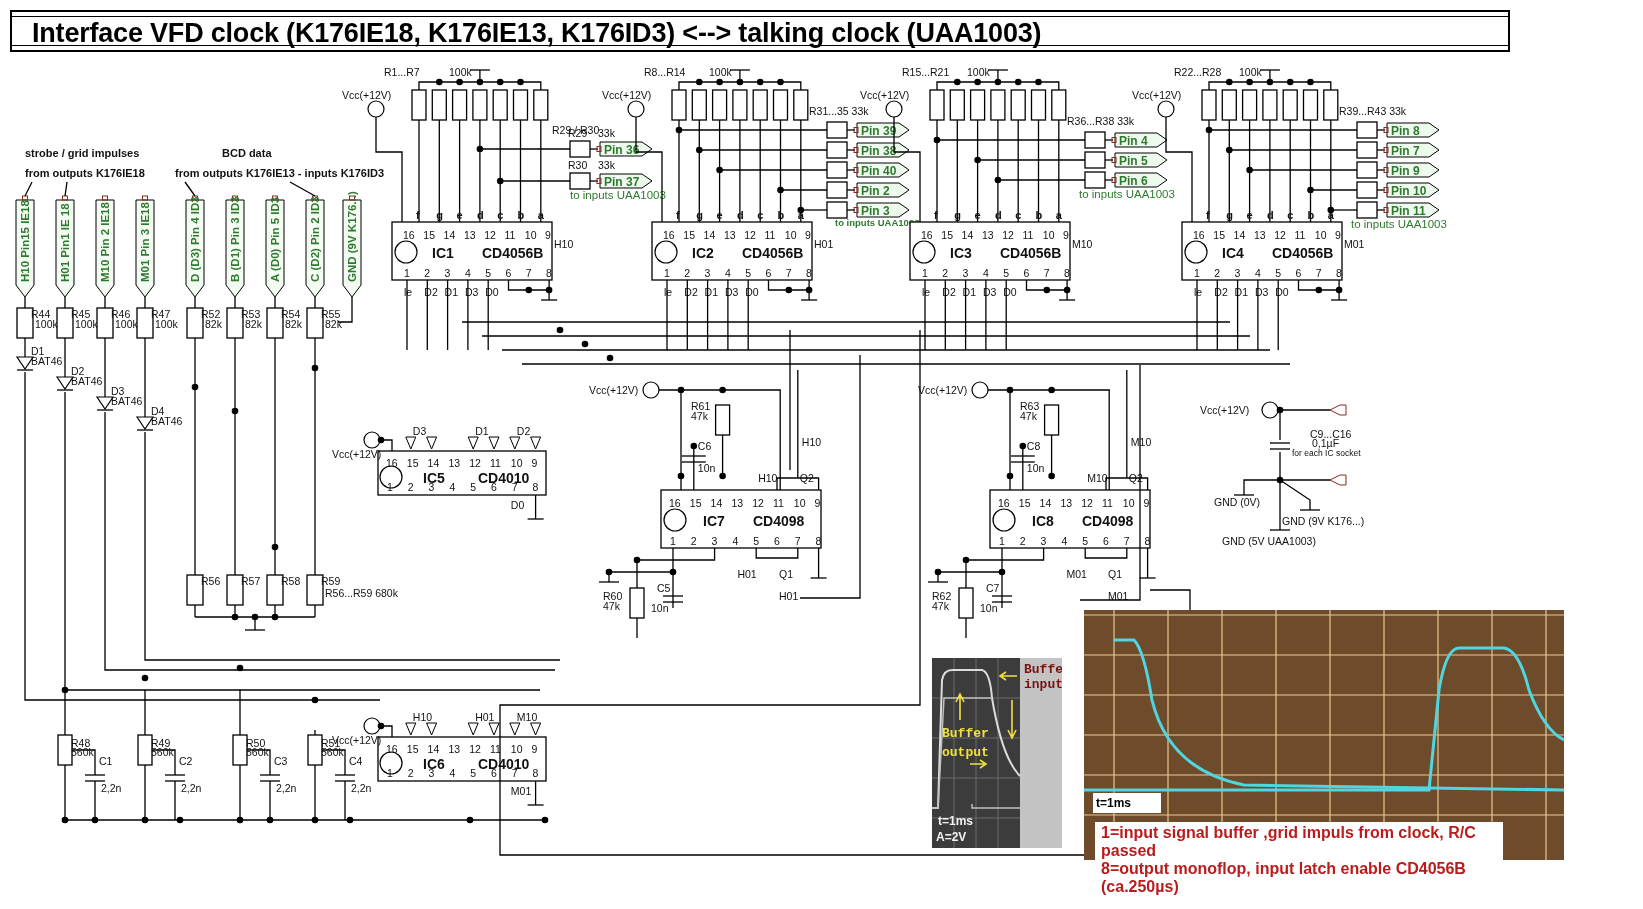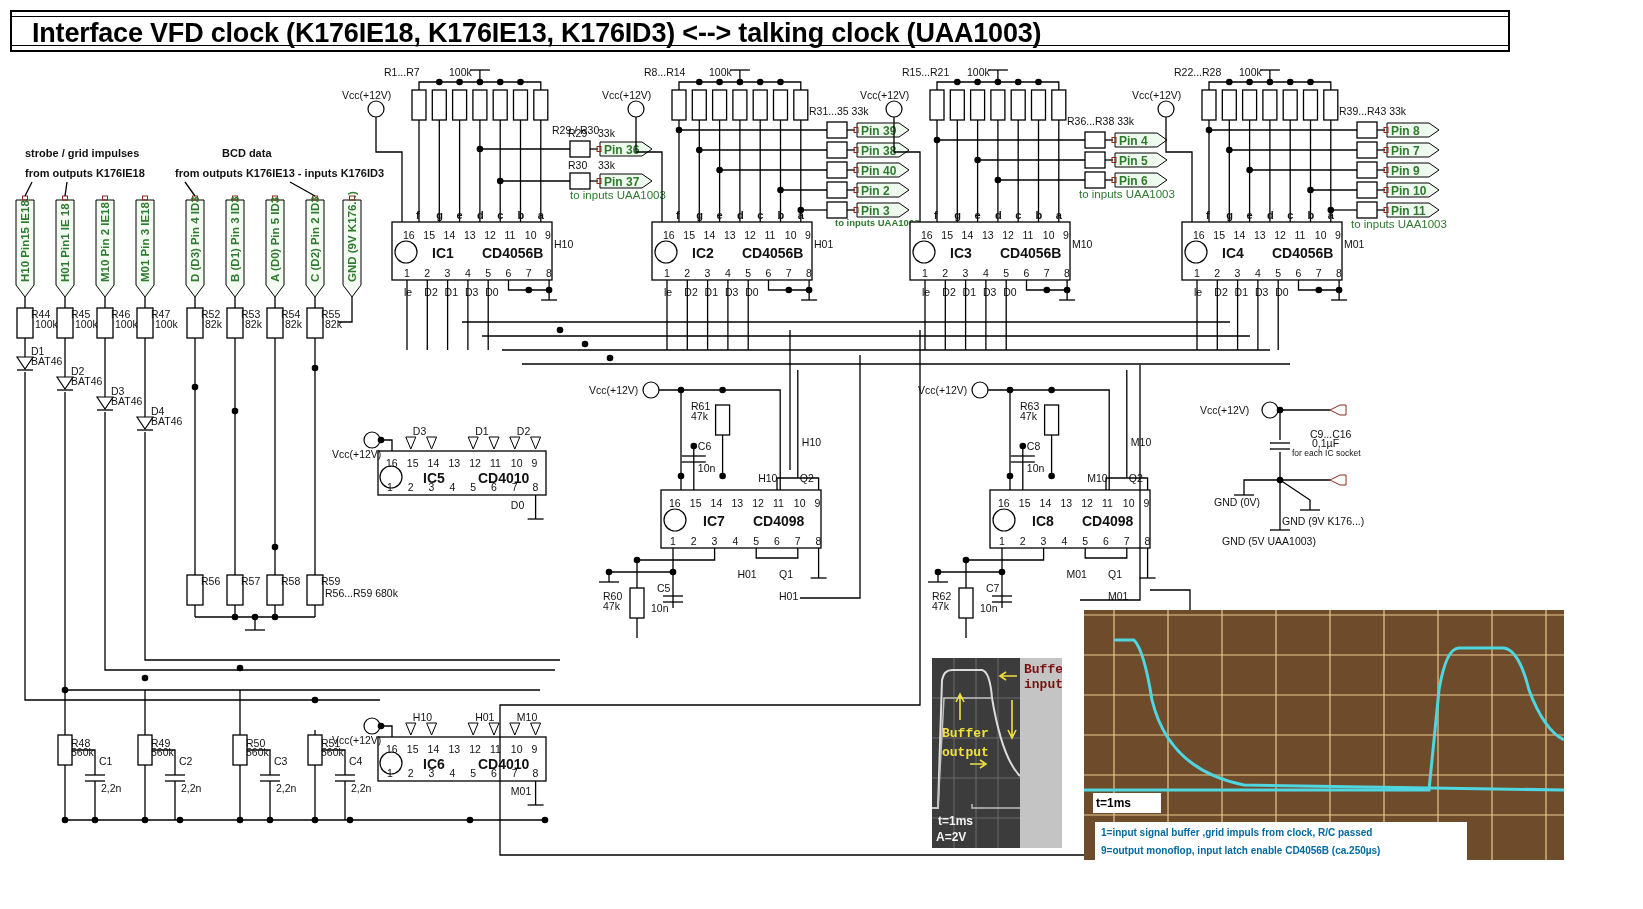--- a/index.html
+++ b/index.html
@@ -16,21 +16,21 @@
   .green{font-family:"Liberation Sans",sans-serif;font-size:11.5px;fill:#2e7a2e;}
   .greenb{font-family:"Liberation Sans",sans-serif;font-size:11.5px;font-weight:bold;fill:#2e7a2e;}
   .pinlab{font-family:"Liberation Sans",sans-serif;font-size:12px;font-weight:bold;fill:#2e7a2e;}
   .w{stroke:#000;stroke-width:1.3;fill:none;}
   .dot{fill:#000;}
   #scope-small{position:absolute;left:932px;top:658px;width:130px;height:190px;background:#3c3c3c;overflow:hidden;}
   #scope-small .side{position:absolute;right:0;top:0;width:42px;height:100%;background:#c4c4c4;}
   #scope-big{position:absolute;left:1084px;top:610px;width:480px;height:250px;background:#6e4b2a;overflow:hidden;}
   .ssmall-txt{position:absolute;font-weight:bold;font-size:12px;color:#f2f2f2;font-family:"Liberation Sans",sans-serif;}
   .buf-lab{position:absolute;font-weight:bold;font-size:13px;font-family:Liberation Mono, monospace;}
-  #scope-legend{position:absolute;left:1095px;top:822px;width:372px;height:40px;background:#fff;font-weight:bold;font-size:10px;line-height:18px;padding:2px 0 0 6px;box-sizing:border-box;font-family:"Liberation Sans",sans-serif;color:#0369a1;}
+  #scope-legend{position:absolute;left:1095px;top:822px;width:408px;height:40px;background:#fff;font-weight:bold;font-size:16px;line-height:18px;padding:2px 0 0 6px;box-sizing:border-box;font-family:"Liberation Sans",sans-serif;color:#b91c1c;}
   #scope-t{position:absolute;left:1093px;top:793px;width:68px;height:20px;background:#fff;font-weight:bold;font-size:12px;line-height:20px;padding-left:3px;box-sizing:border-box;font-family:"Liberation Sans",sans-serif;color:#000;}
 </style>
 </head>
 <body>
 
 <div id="title-box">
   <div id="title-text">Interface VFD clock (K176IE18, K176IE13, K176ID3) &lt;--&gt; talking clock (UAA1003)</div>
 </div>
 
 <svg id="schem" width="1643" height="909">
@@ -898,14 +898,14 @@
       <line x1="0" y1="125" x2="480" y2="125" stroke="#e8c98f" stroke-width="1.2"></line>
       <line x1="0" y1="165" x2="480" y2="165" stroke="#e8c98f" stroke-width="1.2"></line>
       <line x1="0" y1="205" x2="480" y2="205" stroke="#e8c98f" stroke-width="1.2"></line>
       <path d="M30,30 L50,30 Q60,40 68,90 Q85,160 160,175 L480,180" stroke="#4fd6e0" stroke-width="3" fill="none"></path>
       <path d="M0,180 L345,180 L355,80 Q362,38 375,38 L420,38 Q435,40 445,80 Q460,120 480,130" stroke="#4fd6e0" stroke-width="3" fill="none"></path>
     </svg>
 </div>
 <div id="scope-t">t=1ms</div>
 <div id="scope-legend">
   <div>1=input signal buffer ,grid impuls from clock, R/C passed</div>
-  <div>9=output monoflop, input latch enable CD4056B (ca.250µs)</div>
+  <div>8=output monoflop, input latch enable CD4056B (ca.250µs)</div>
 </div>
 
 </body></html>

